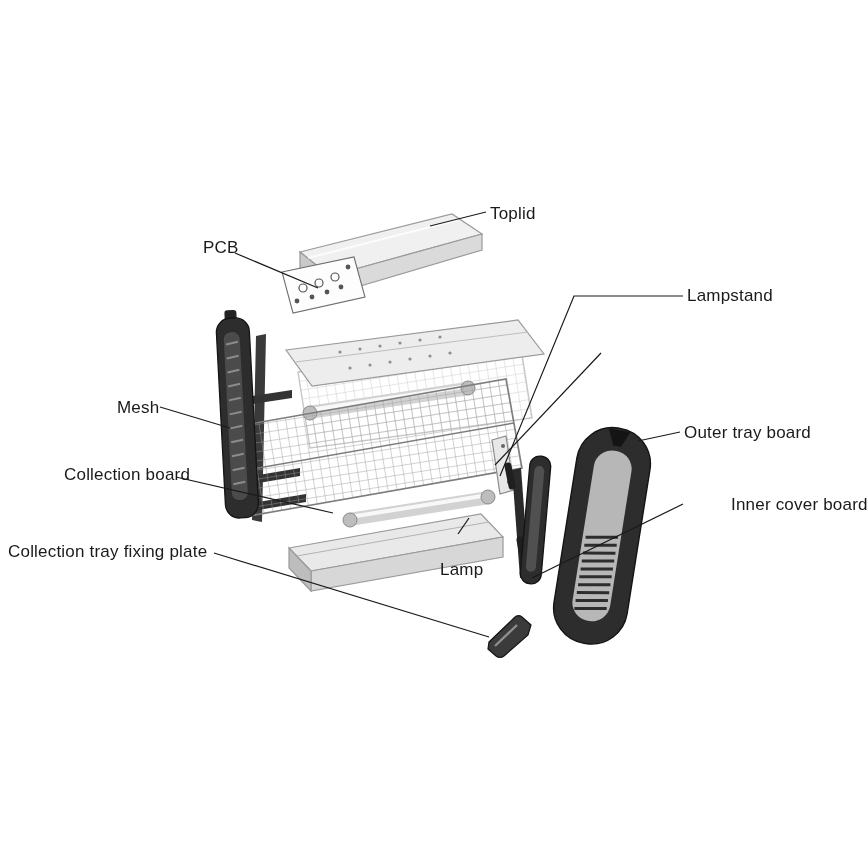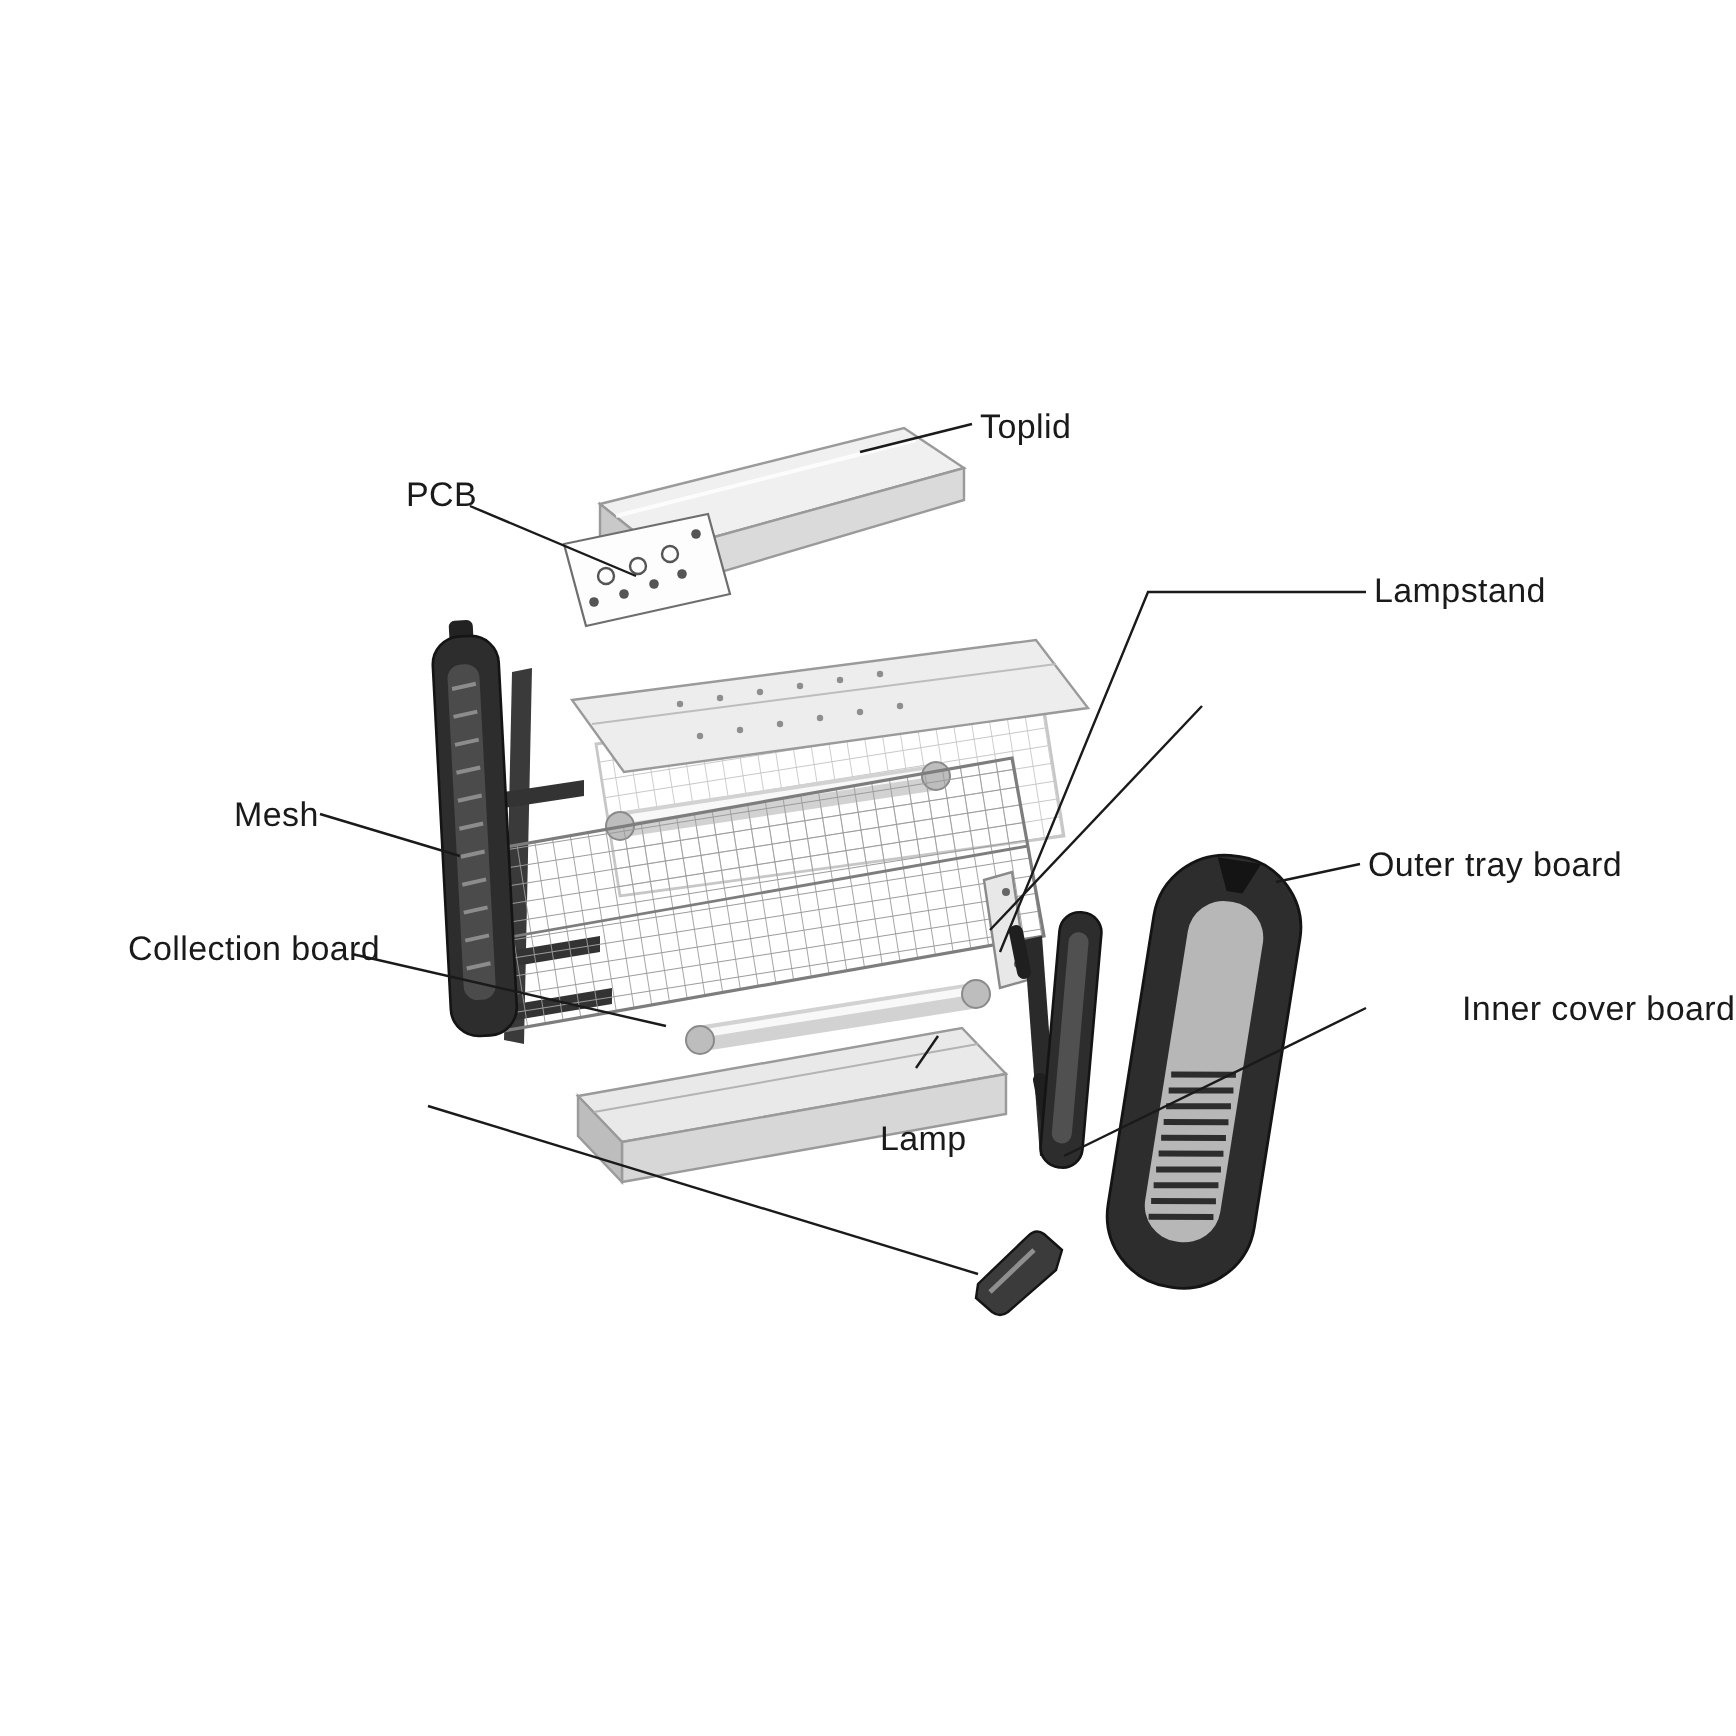--- a/index.html
+++ b/index.html
@@ -185,14 +185,15 @@
   </svg>
 
   <div class="label" style="left:490px;top:204px;">Toplid</div>
   <div class="label" style="left:203px;top:238px;">PCB</div>
   <div class="label" style="left:687px;top:286px;text-align:center;">Lampstand</div>
   <div class="label" style="left:117px;top:398px;">Mesh</div>
   <div class="label" style="left:684px;top:423px;">Outer tray board</div>
   <div class="label" style="left:64px;top:465px;">Collection board</div>
   <div class="label" style="left:687px;top:495px;margin-left:44px;">Inner cover board</div>
   <div class="label" style="left:440px;top:538px;margin-top:22px;">Lamp</div>
+  <div class="label" style="left:8px;top:542px;">Collection tray fixing plate</div>
 
 </div>
 
 </body></html>

